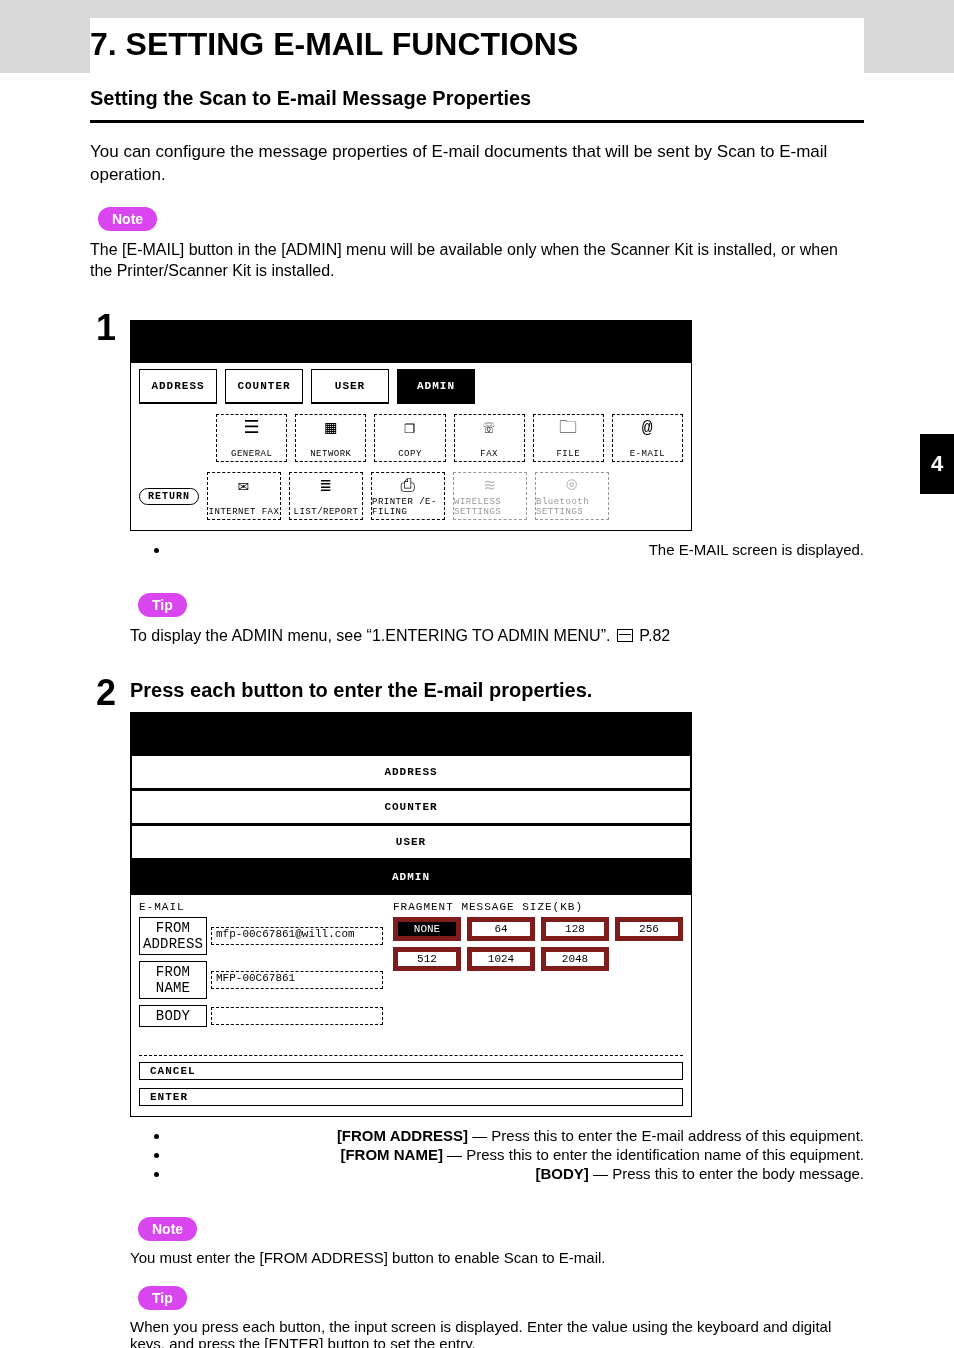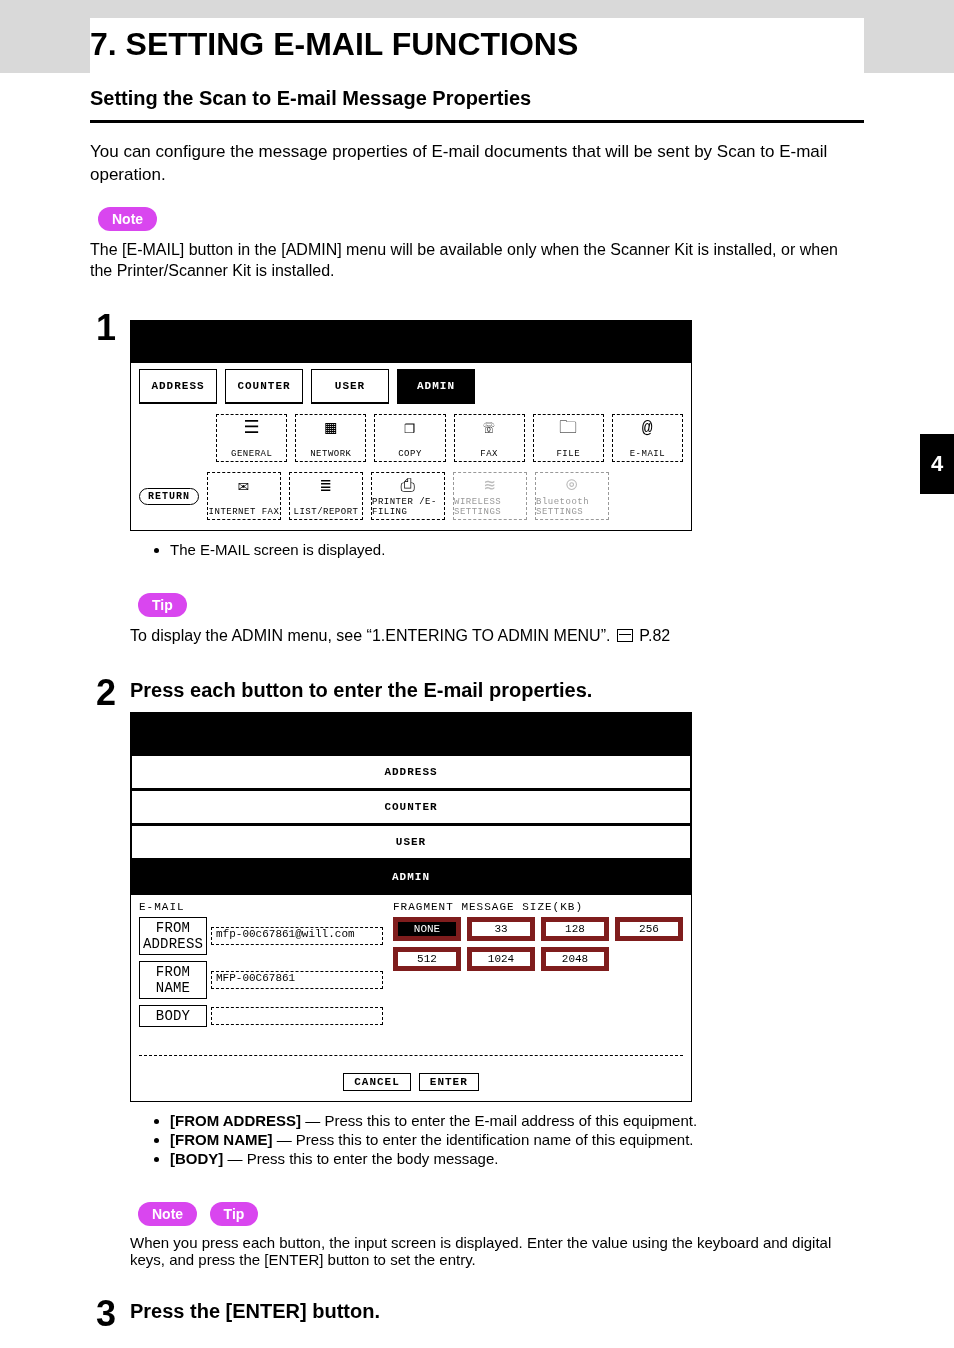--- a/index.html
+++ b/index.html
@@ -184,34 +184,35 @@
     border:5px solid #7f1d1d;
     width:58px;
     text-align:center;
     font-size:11px;
     padding:1px 0;
   }
   .sbtn.sel { background:#000; color:#fff; }
   .footer-btns {
     margin-top:22px;
     border-top:1px dashed #000;
-    padding-top:17px;
+    padding-top:6px;
     display:flex;
     gap:8px;
     justify-content:center;
+    flex-direction:column;
   }
   .footer-btns .fb {
     border:1px solid #000;
     padding:2px 10px;
     font-size:11px;
     font-weight:bold;
     letter-spacing:1px;
   }
   .bullets { margin-top:10px; font-size:15px; }
-  .bullets li { margin-bottom:2px; }
+  .bullets li { margin-bottom:2px;text-align:right; }
   .desc { font-size:15px; }
   .side-tab {
     position:absolute;
     right:0;
     top:434px;
     width:34px;
     height:60px;
     background:#000;
     color:#fff;
     font-size:22px;
@@ -359,21 +360,21 @@
               </div>
               <div class="field-row">
                 <div class="fbtn">BODY</div>
                 <div class="fval"></div>
               </div>
             </div>
             <div class="col-right">
               <span class="lbl">FRAGMENT MESSAGE SIZE(KB)</span>
               <div class="sizegrid">
                 <div class="sbtn sel">NONE</div>
-                <div class="sbtn">33</div>
+                <div class="sbtn">64</div>
                 <div class="sbtn">128</div>
                 <div class="sbtn">256</div>
                 <div class="sbtn">512</div>
                 <div class="sbtn">1024</div>
                 <div class="sbtn">2048</div>
               </div>
             </div>
           </div>
           <div class="footer-btns">
             <div class="fb">CANCEL</div>
@@ -382,20 +383,21 @@
         </div>
       </div>
 
       <ul class="bullets">
         <li><strong>[FROM ADDRESS]</strong><span> — Press this to enter the E-mail address of this equipment.</span></li>
         <li><strong>[FROM NAME]</strong><span> — Press this to enter the identification name of this equipment.</span></li>
         <li><strong>[BODY]</strong><span> — Press this to enter the body message.</span></li>
       </ul>
 
       <div class="pill">Note</div>
+      <div class="desc">You must enter the [FROM ADDRESS] button to enable Scan to E-mail.</div>
 
       <div class="pill">Tip</div>
       <div class="desc">When you press each button, the input screen is displayed.  Enter the value using the keyboard and digital keys, and press the [ENTER] button to set the entry.</div>
     </div>
   </div>
 
   
   <div class="step">
     <div class="step-num">3</div>
     <div class="step-body">

